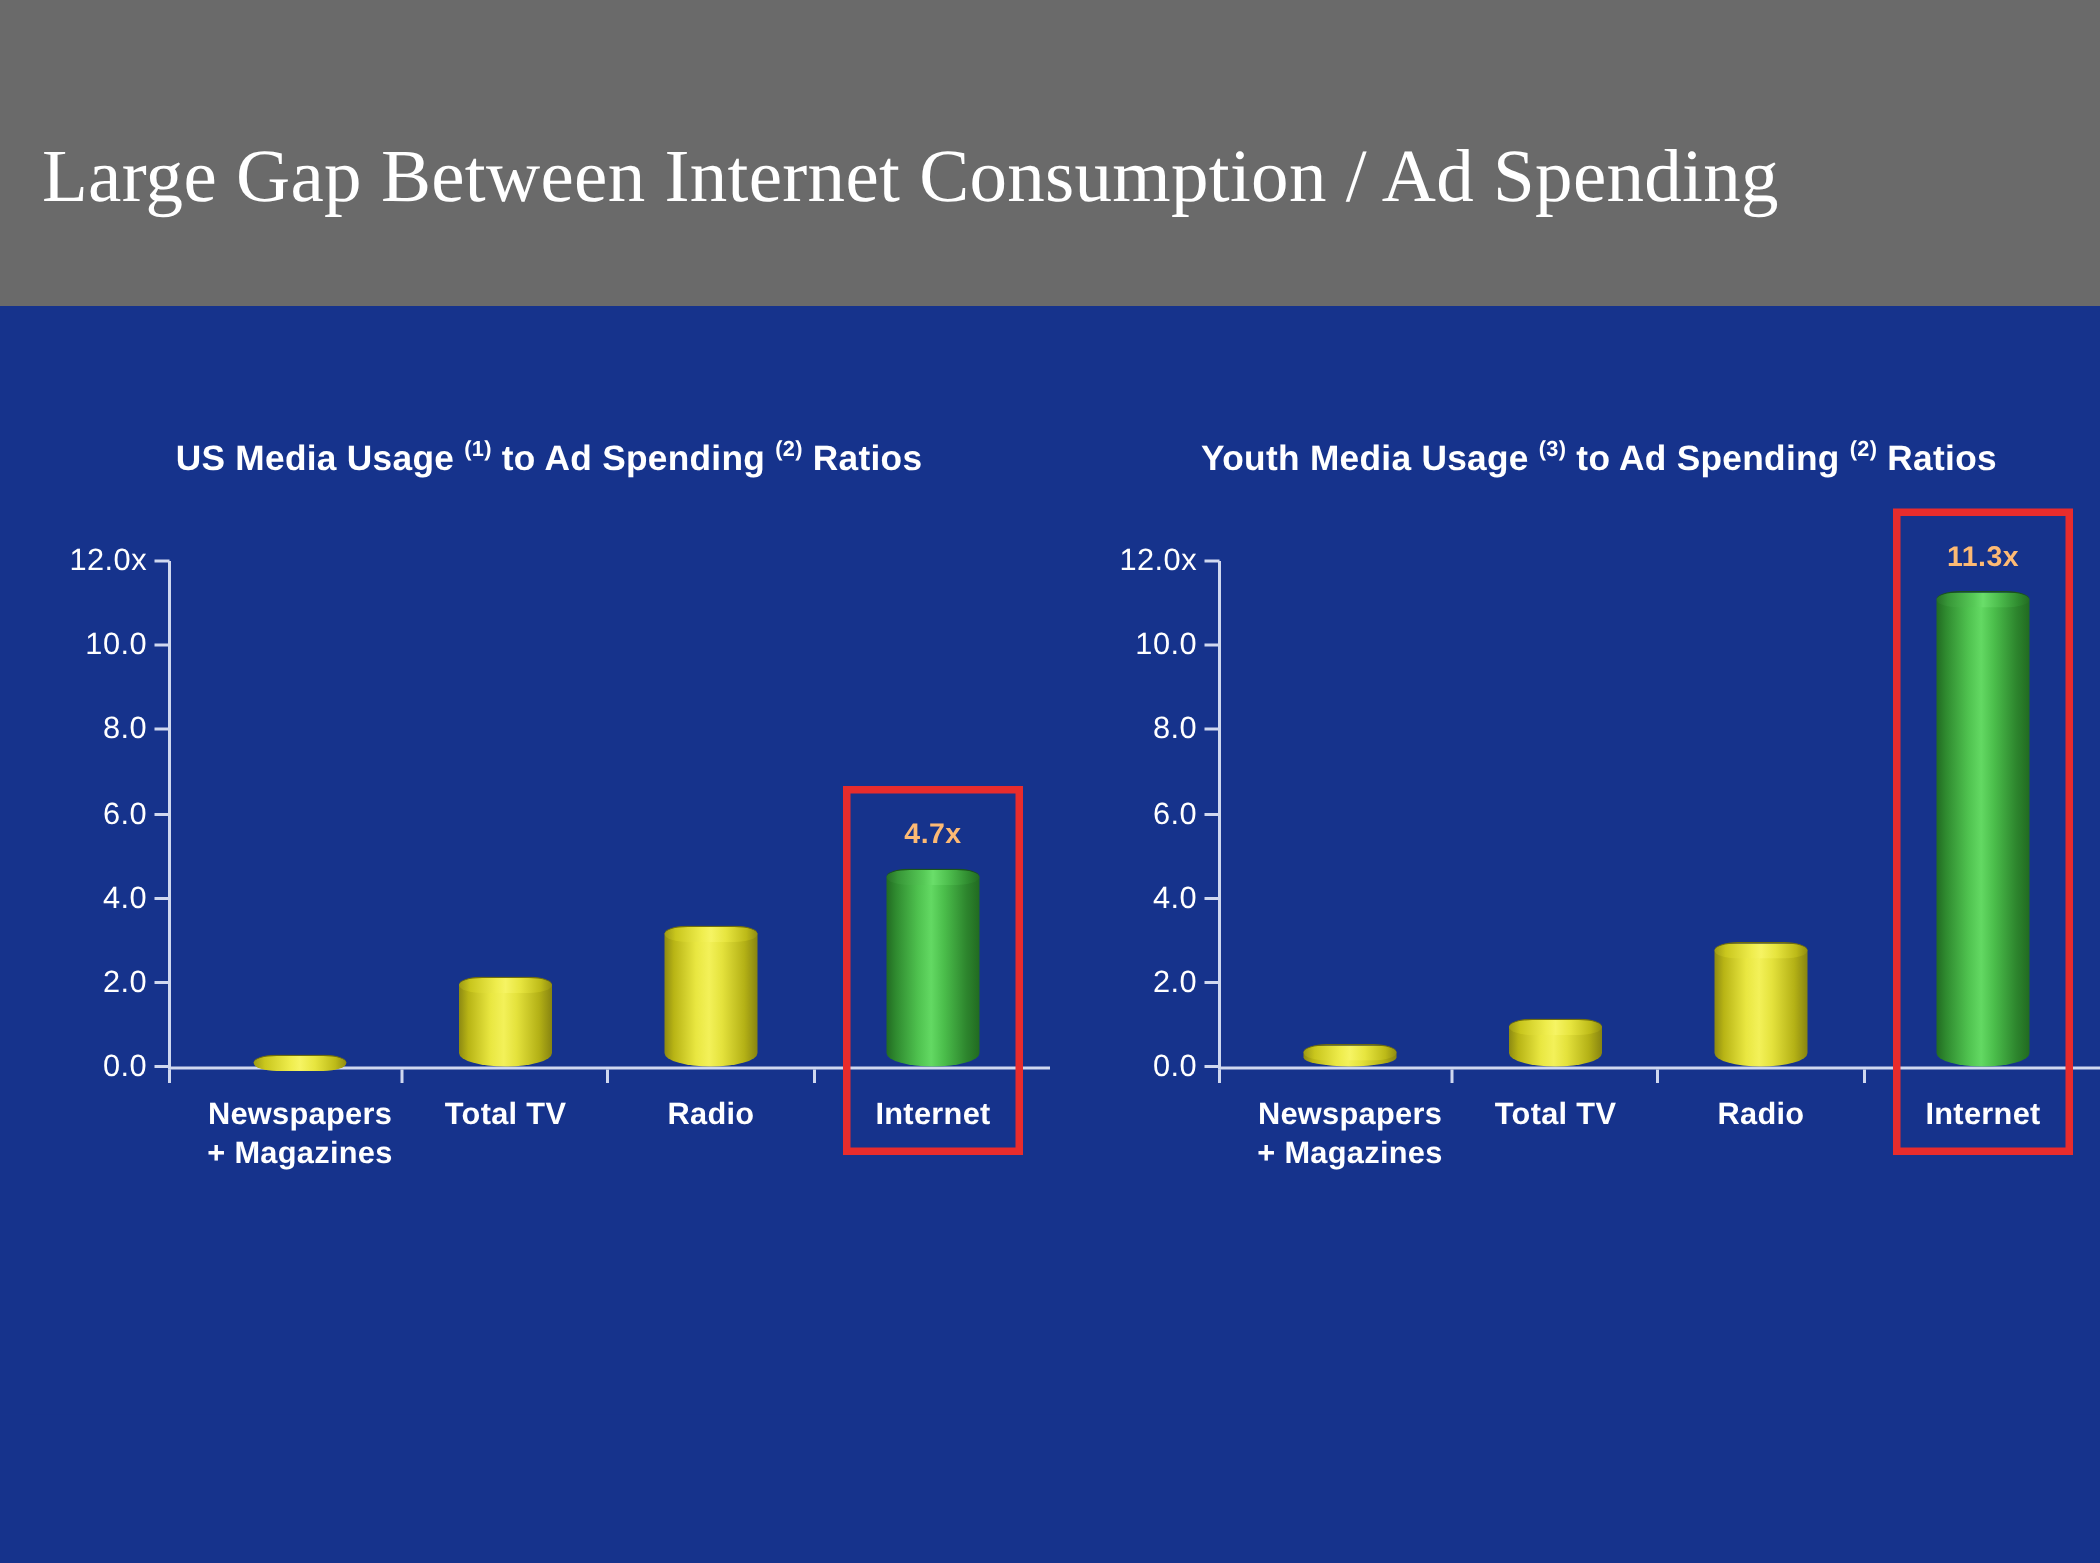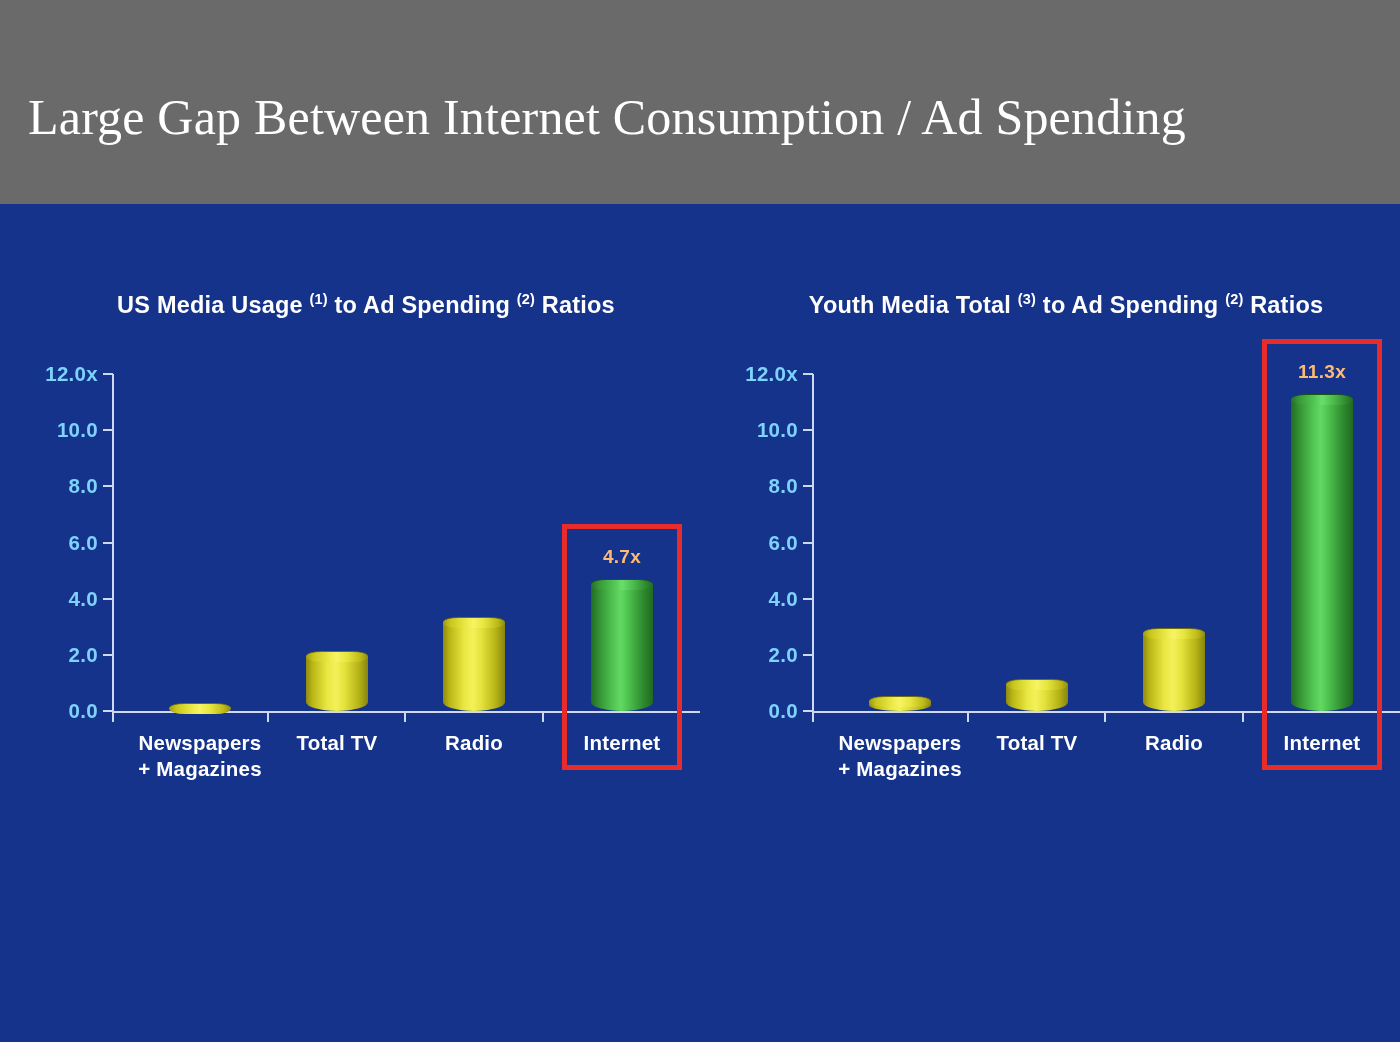--- a/index.html
+++ b/index.html
@@ -104,23 +104,23 @@
     position: absolute;
     left: -9px;
     width: 10px; height: 2px;
     background: #cfd8ef;
   }
   .ylabel {
     position: absolute;
     right: 100%;
     margin-right: 14px;
     transform: translateY(-50%);
-    color: #7dd3fc;
+    color: #ffffff;
     font-size: 20.5px;
-    font-weight: bold;
+    font-weight: normal;
     white-space: nowrap;
     letter-spacing: 0.3px;
   }
   .xtick {
     position: absolute;
     top: 339px;
     width: 2px; height: 9px;
     background: #cfd8ef;
   }
 
@@ -266,21 +266,21 @@
             <div class="cat-label" style="left: 510px;">
               <div>Internet</div>
             </div>
             <div class="highlight-box" style="left: 450px; top: 150.008px; width: 110px; height: 235.992px;"></div>
           </div>
       </div>
     </div>
 
     <div class="panel panel-right">
       <div class="panel-title">
-        <span>Youth Media Total </span><sup>(3)</sup><span> to Ad Spending </span><sup>(2)</sup><span> Ratios</span>
+        <span>Youth Media Usage </span><sup>(3)</sup><span> to Ad Spending </span><sup>(2)</sup><span> Ratios</span>
       </div>
       <div class="plot">
         <div class="plot-inner">
           <div class="axis-line"></div>
           <div class="baseline"></div>
         <div class="ytick" style="top: -1px;"></div>
             <div class="ylabel" style="top: 0px;">12.0x</div>
             <div class="ytick" style="top: 55.1667px;"></div>
             <div class="ylabel" style="top: 56.1667px;">10.0</div>
             <div class="ytick" style="top: 111.333px;"></div>

